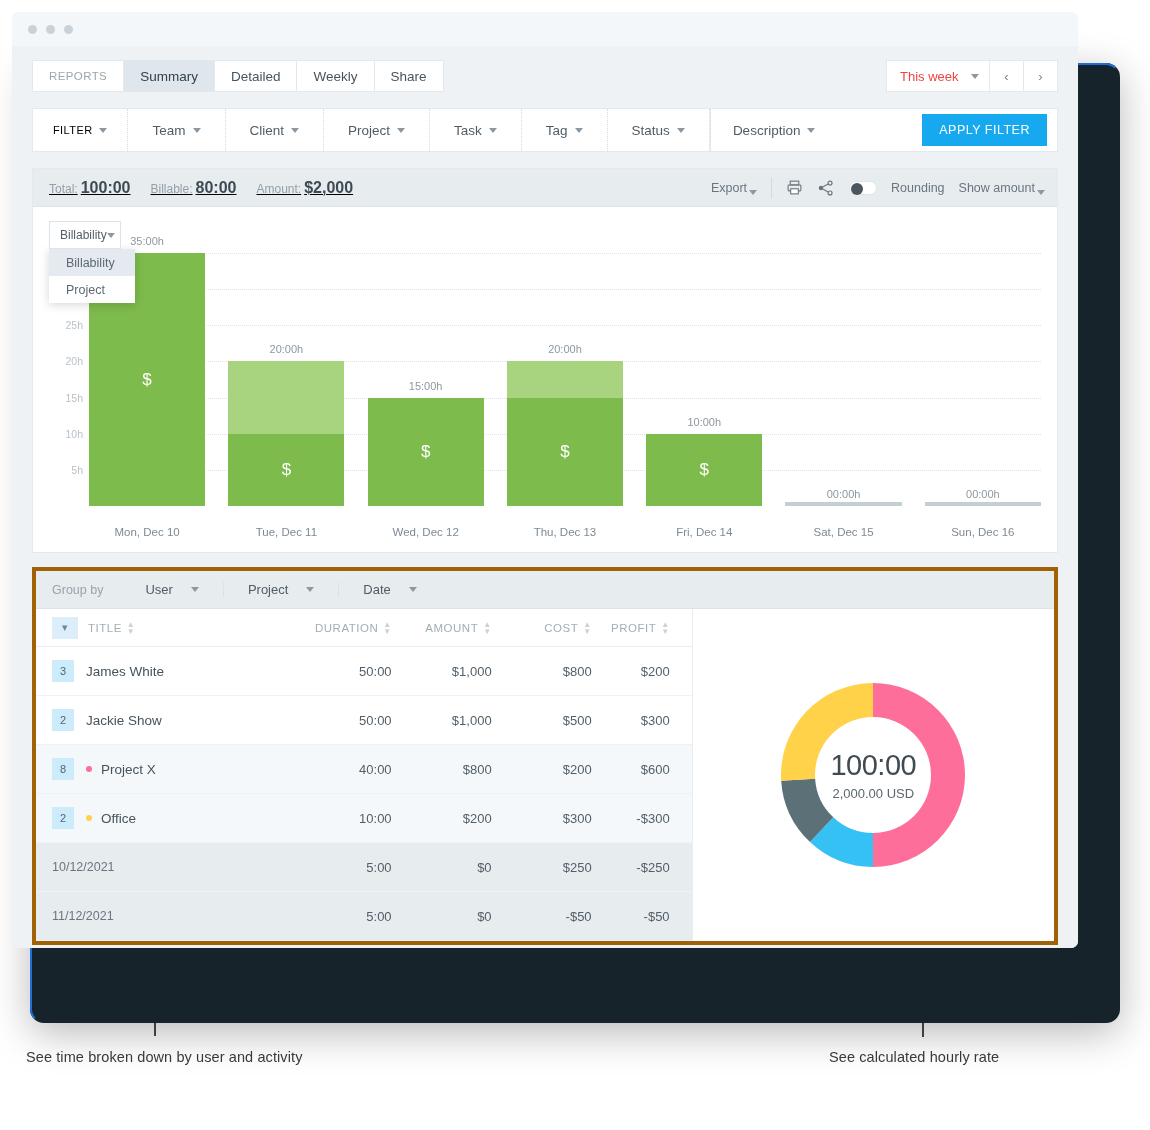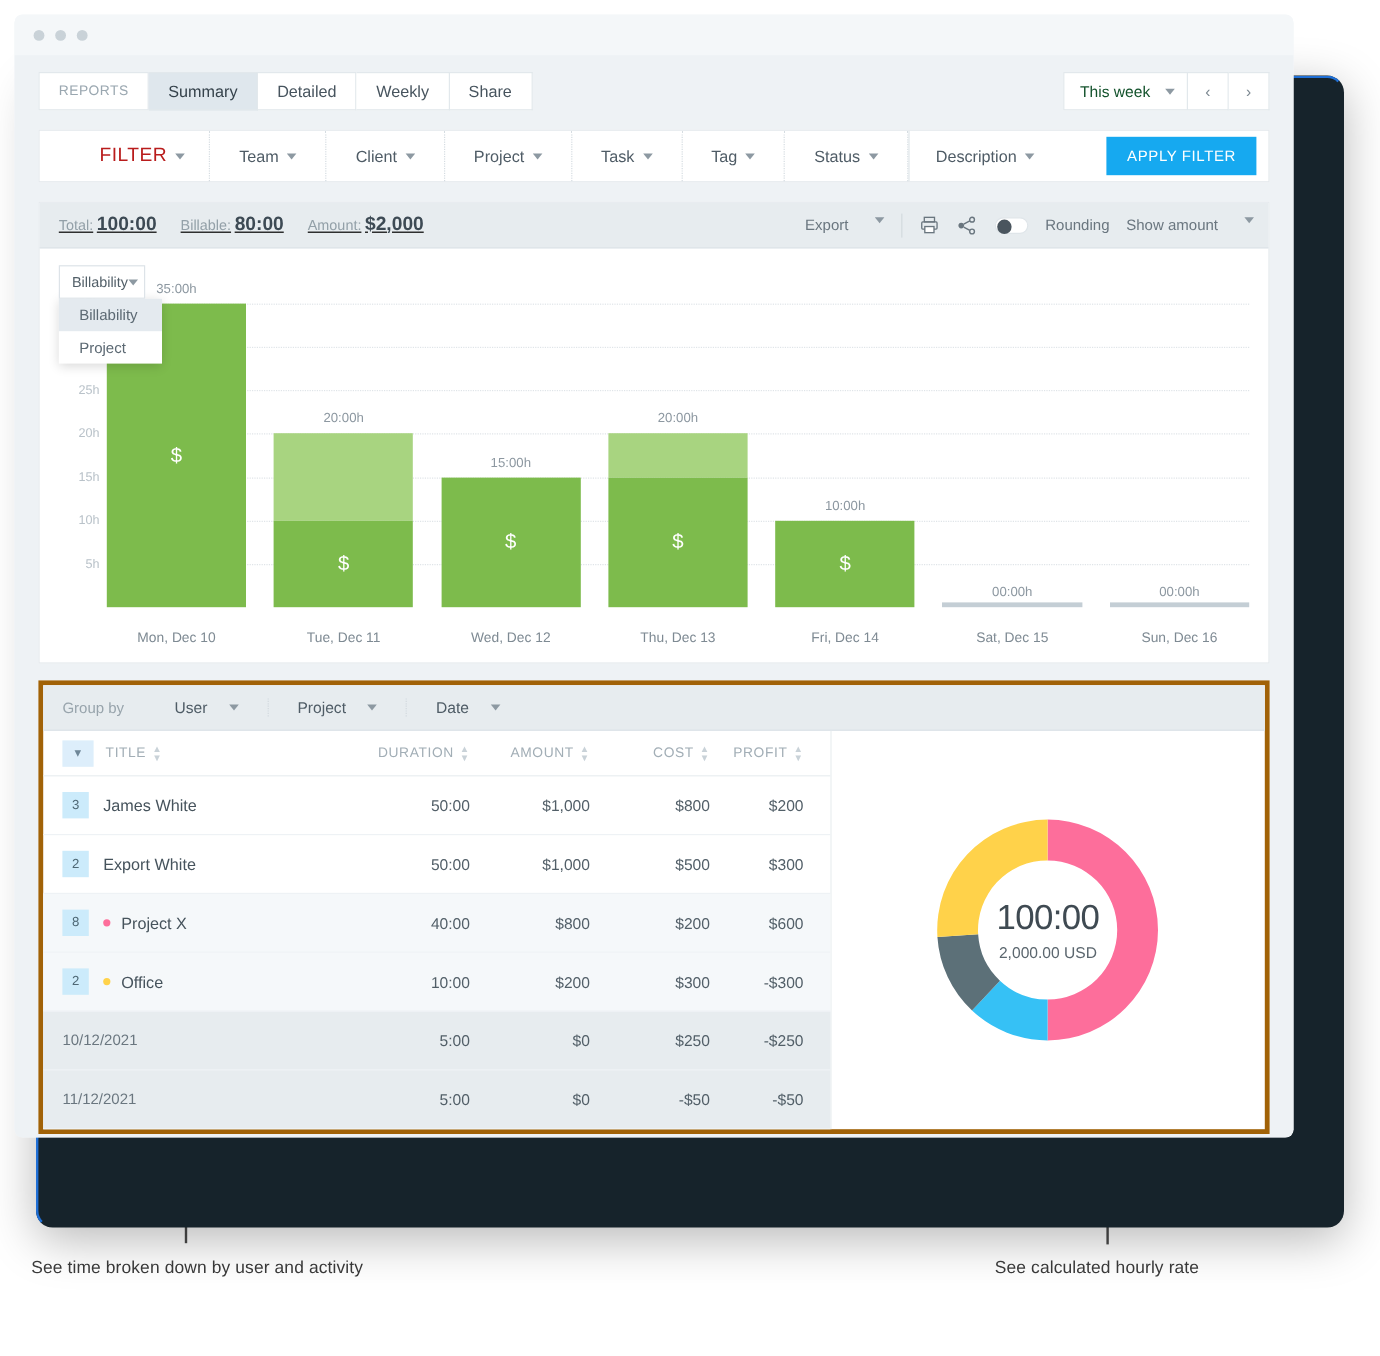--- a/index.html
+++ b/index.html
@@ -96,21 +96,21 @@
     background: #ffffff;
   }
   .tab.active { background: #dfe7ed; color: #35424b; }
 
   .daterange { display: flex; }
   .dr-main {
     height: 32px; min-width: 104px;
     background: #fff; border: 1px solid #e2e8ec;
     display: flex; align-items: center; justify-content: space-between;
     padding: 0 10px 0 13px;
-    font-size: 13px; color: #14532d;
+    font-size: 13px; color: #ef4444;
   }
   .dr-btn {
     width: 34px; height: 32px;
     background: #fff; border: 1px solid #e2e8ec; border-left: none;
     display: flex; align-items: center; justify-content: center;
     font-size: 13px; color: #7b8790;
   }
   .caret {
     width: 0; height: 0;
     border-left: 4.5px solid transparent;
@@ -126,21 +126,21 @@
     height: 44px;
     display: flex; align-items: stretch;
   }
   .fitem {
     display: flex; align-items: center; gap: 7px;
     padding: 0 24px;
     font-size: 13.5px; color: #4f5c66;
     border-right: 1px dotted #d5dce1;
     white-space: nowrap;
   }
-  .fitem.first { color: #b91c1c; font-size: 16px; letter-spacing: 0.4px; padding: 0 20px; margin-left: 30px; }
+  .fitem.first { color: #000000; font-size: 11px; letter-spacing: 0.4px; padding: 0 20px; }
   .fitem.desc { border-right: none; flex: 1; border-left: 1px solid #e0e6ea; padding-left: 22px; }
   .applybtn {
     align-self: center;
     margin-right: 10px;
     background: #16a9f0;
     color: #fff;
     font-size: 12.5px;
     letter-spacing: 0.5px;
     padding: 9px 17px;
     border: none;
@@ -159,21 +159,21 @@
     display: flex; align-items: center;
     justify-content: space-between;
     padding: 0 12px 0 16px;
     border-bottom: 1px solid #dde3e8;
   }
   .totals { display: flex; align-items: center; gap: 20px; text-decoration: underline; }
   .tot-item { font-size: 12px; color: #93a0a8; white-space: nowrap; }
   .tot-item b { font-size: 16px; color: #3d4a54; font-weight: bold; margin-left: 3px; }
 
   .tools { display: flex; align-items: center; gap: 14px; font-size: 12.5px; color: #6a767f; }
-  .tool { display: flex; align-items: flex-start; gap: 22px; white-space: nowrap; }
+  .tool { display: flex; align-items: flex-end; gap: 2px; white-space: nowrap; }
   .divider-v { width: 1px; height: 20px; background: #d3dade; }
   .toggle {
     width: 28px; height: 14px; border-radius: 8px;
     background: #fff; border: 1px solid #dfe5e9;
     position: relative;
   }
   .toggle::after {
     content: ""; position: absolute;
     left: 1px; top: 1px;
     width: 12px; height: 12px; border-radius: 50%;
@@ -610,21 +610,21 @@
                   <span>James White</span>
                 </div>
                 <div class="rownum">50:00</div>
                 <div class="rownum">$1,000</div>
                 <div class="rownum">$800</div>
                 <div class="rownum">$200</div>
               </div>
               <div class="trow">
                 <div class="badge">2</div>
                 <div class="rowtitle">
-                  <span>Export White</span>
+                  <span>Jackie Show</span>
                 </div>
                 <div class="rownum">50:00</div>
                 <div class="rownum">$1,000</div>
                 <div class="rownum">$500</div>
                 <div class="rownum">$300</div>
               </div>
               <div class="trow shade">
                 <div class="badge">8</div>
                 <div class="rowtitle">
                   <span class="pdot" style="background: rgb(253, 110, 155);"></span>

